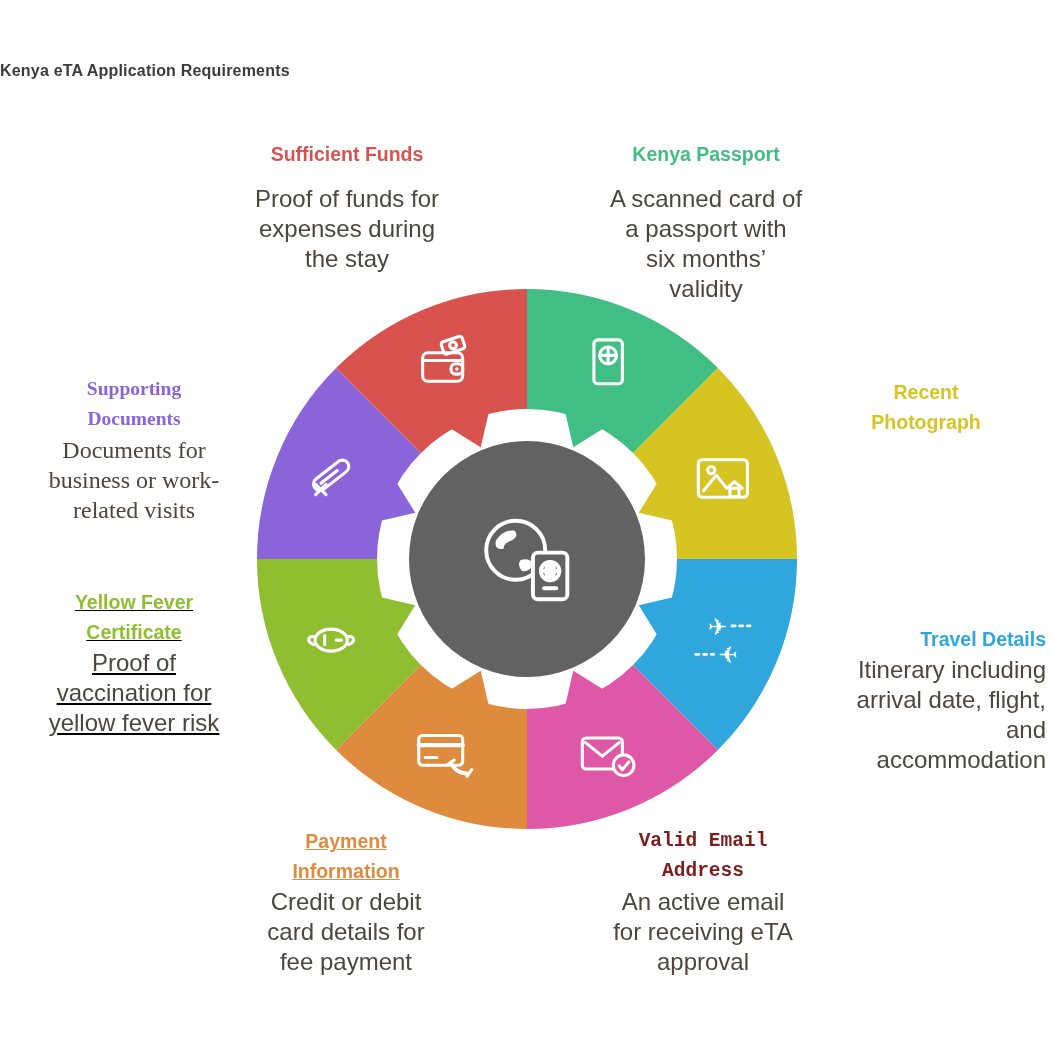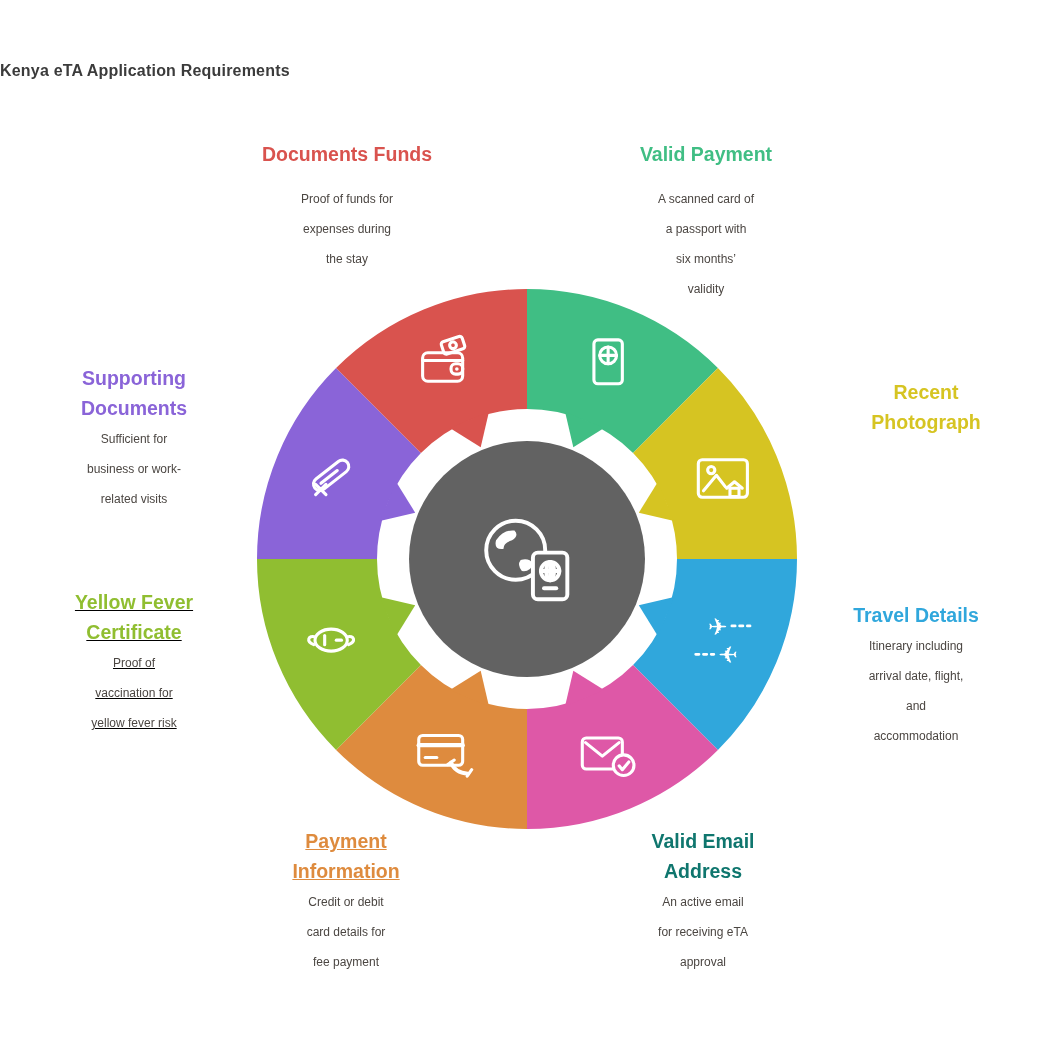--- a/index.html
+++ b/index.html
@@ -15,30 +15,30 @@
   }
   .wheel{
     position:absolute;left:247px;top:277px;width:560px;height:560px;
   }
   .req{position:absolute;text-align:center;}
   .req-title{
     margin:0;font-size:19.5px;font-weight:700;line-height:30px;
     white-space:pre-line;
   }
   .req-desc{
-    margin:1px 0 0;font-size:12px;line-height:30px;color:#4b4642;
+    margin:1px 0 0;font-size:24px;line-height:30px;color:#4b4642;
     white-space:pre-line;
   }
   .req.gap .req-desc{margin-top:15px;}
   .req-sufficient-funds   {left:217px;top:139px;width:260px;}
   .req-valid-passport     {left:576px;top:139px;width:260px;}
-  .req-supporting-documents{left:4px;top:363px;width:260px;}
+  .req-supporting-documents{left:4px;top:374px;width:260px;font-family:Liberation Serif, serif;}
   .req-recent-photograph  {left:796px;top:377px;width:260px;}
   .req-yellow-fever       {left:4px;top:587px;width:260px;text-decoration:underline;}
-  .req-travel-details     {left:786px;top:600px;width:260px;}
+  .req-travel-details     {left:786px;top:624px;width:260px;text-align:right;}
   .req-payment-information{left:216px;top:826px;width:260px;}
   .req-valid-email        {left:573px;top:826px;width:260px;}
 </style>
 </head>
 <body>
 
 <div class="main-title">Kenya eTA Application Requirements</div>
 
 <svg id="wheel" class="wheel" viewBox="0 0 560 560">
   <defs>
@@ -153,38 +153,38 @@
       <use href="#diploma-icon" x="53.13753910760724" y="169.87111233860094" width="62" height="62" style="--seg: #8a64d8;"></use>
       <path d="M89.08116907963213 91.08116907963222 A270 270 0 0 1 279.99999999999994 12 L279.99999999999994 132 A150 150 0 0 0 173.93398282201787 175.9339828220179 Z" fill="#d9534e"></path>
       <polygon points="202.85416882997288,151.03236761288815 241.94223938372483,134.84155866252763 233.69530468382408,170.21057656613434" fill="#d9534e"></polygon>
       <use href="#wallet-icon" x="167.87111233860082" y="55.13753910760727" width="62" height="62" style="--seg: #d9534e;"></use>
     </g>
   <circle id="hub" cx="280" cy="282" r="118" fill="#626262"></circle>
   <use href="#globe-passport-icon" x="222" y="224" width="118" height="118"></use>
 </svg>
 
 <section class="req gap req-sufficient-funds">
-  <h2 class="req-title" style="color: rgb(217, 83, 78);">Documents Funds</h2>
+  <h2 class="req-title" style="color: rgb(217, 83, 78);">Sufficient Funds</h2>
   <p class="req-desc">Proof of funds for
 expenses during
 the stay</p>
 </section>
 
 <section class="req gap req-valid-passport">
-  <h2 class="req-title" style="color: rgb(64, 190, 132);">Valid Payment</h2>
+  <h2 class="req-title" style="color: rgb(64, 190, 132);">Kenya Passport</h2>
   <p class="req-desc">A scanned card of
 a passport with
 six months’
 validity</p>
 </section>
 
 <section class="req req-supporting-documents">
   <h2 class="req-title" style="color: rgb(138, 100, 216);">Supporting
 Documents</h2>
-  <p class="req-desc">Sufficient for
+  <p class="req-desc">Documents for
 business or work-
 related visits</p>
 </section>
 
 <section class="req req-recent-photograph">
   <h2 class="req-title" style="color: rgb(214, 196, 34);">Recent
 Photograph</h2>
 </section>
 
 <section class="req req-yellow-fever">
@@ -205,18 +205,18 @@
 
 <section class="req req-payment-information">
   <h2 class="req-title" style="color: rgb(222, 139, 62); text-decoration: underline;">Payment
 Information</h2>
   <p class="req-desc">Credit or debit
 card details for
 fee payment</p>
 </section>
 
 <section class="req req-valid-email">
-  <h2 class="req-title" style="color: #0f766e;">Valid Email
+  <h2 class="req-title" style="color: #7f1d1d; font-family: Liberation Mono, monospace;">Valid Email
 Address</h2>
   <p class="req-desc">An active email
 for receiving eTA
 approval</p>
 </section>
 
 </body></html>

